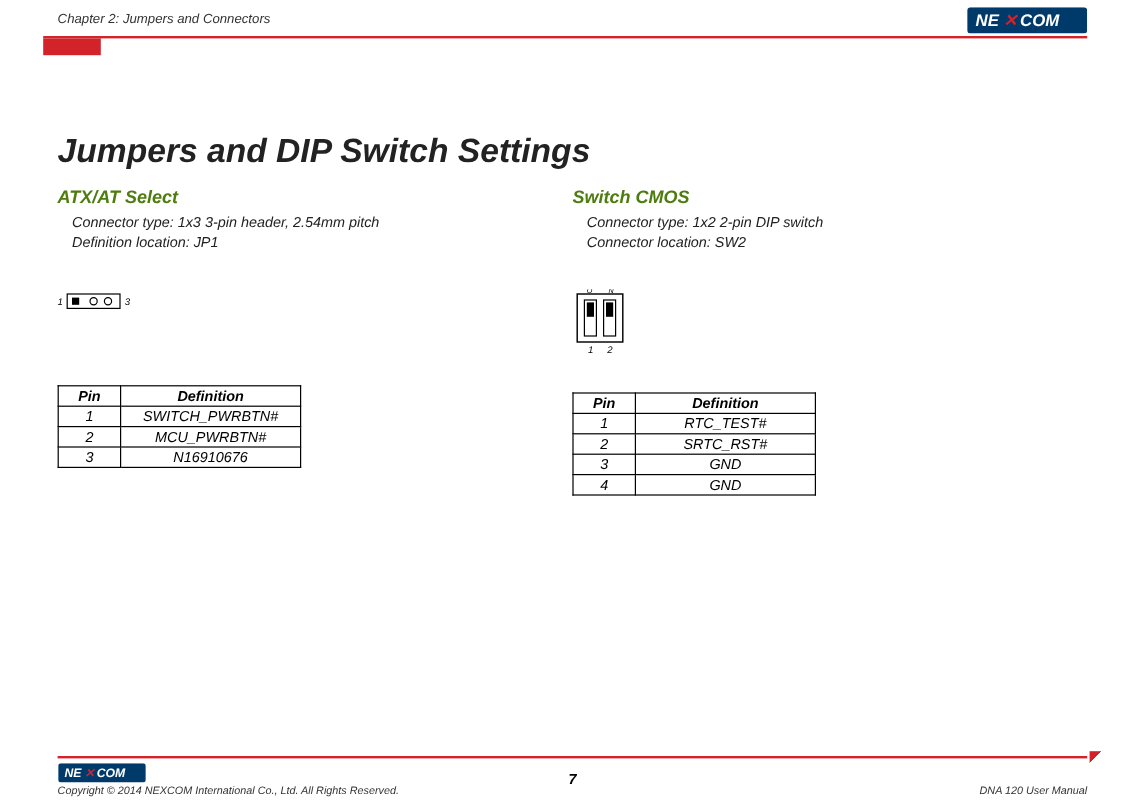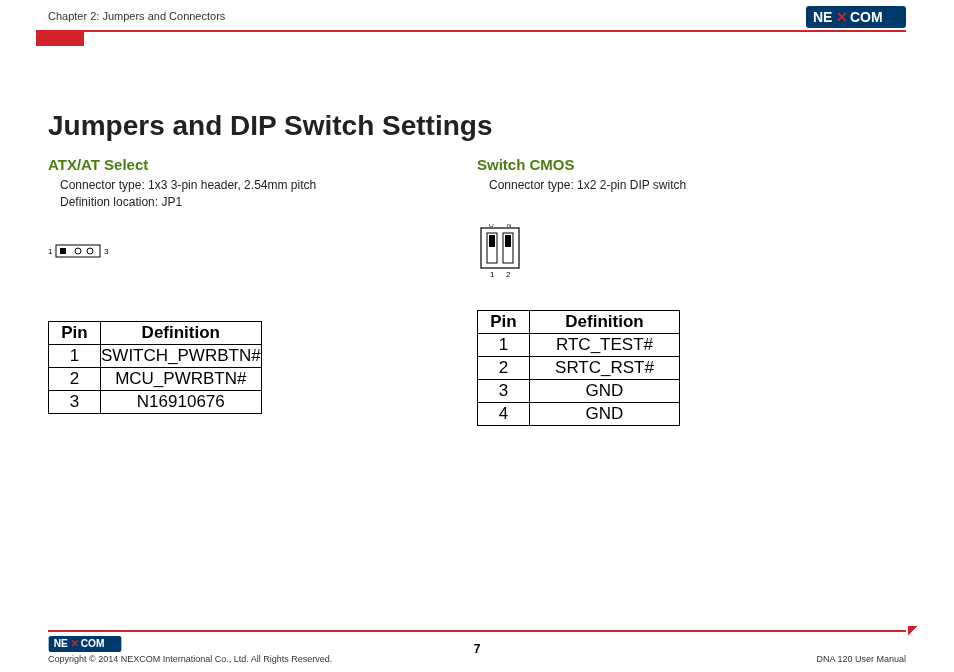--- a/index.html
+++ b/index.html
@@ -1,34 +1,34 @@
 <!DOCTYPE html>
 <html><head>
 <meta charset="utf-8">
 <style>
   * { box-sizing: border-box; margin: 0; padding: 0; }
   html, body { width: 954px; height: 672px; font-family: Arial, Helvetica, sans-serif; background: #fff; color: #000; }
-  .page { position: relative; width: 954px; height: 672px; padding: 0; }
+  .page { position: relative; width: 954px; height: 672px; padding: 0; font-style: italic; }
   .top-header { position: relative; height: 46px; padding: 10px 48px 0 48px; }
   .chapter-label { font-size: 11px; color: #333; }
   .red-rule { position: absolute; left: 36px; right: 48px; top: 30px; height: 2px; background: #d2232a; }
   .red-block { position: absolute; left: 36px; top: 32px; width: 48px; height: 14px; background: #d2232a; }
   .logo { position: absolute; right: 48px; top: 6px; width: 100px; height: 22px; }
   .logo-svg { width: 100px; height: 22px; }
   .content { position: absolute; left: 48px; top: 110px; width: 858px; }
   .main-title { font-size: 28px; font-weight: 700; color: #222; margin-bottom: 14px; }
   .cols { display: flex; }
   .col { width: 50%; }
   .sub-title { font-size: 15px; font-weight: 700; color: #4d7c0f; margin-bottom: 4px; }
   .desc-line { font-size: 12px; color: #222; line-height: 1.4; margin-left: 12px; }
   .connector-img { margin-top: 30px; margin-bottom: 30px; }
   .header-area { margin-top: 30px; margin-bottom: 40px; height: 40px; }
   .header-svg { display:block; }
   .dip-svg { display:block; }
-  .pin-table { border-collapse: collapse; font-size: 17px; margin-top: 20px; border-radius: 10px; }
+  .pin-table { border-collapse: collapse; font-size: 12px; margin-top: 20px; border-radius: 10px; }
   .pin-table th, .pin-table td { border: 1px solid #000; padding: 1px 0; }
   .pin-table th.pin-col { width: 52px; }
   .pin-table th.def-col { width: 150px; }
   .pin-table th { font-weight: 700; background: #fff; }
   .pin-table td { text-align: center; }
   .footer { position: absolute; left: 0; right: 0; bottom: 8px; padding: 0 48px; }
   .footer-rule { height: 2px; background: #d2232a; margin-bottom: 4px; position: relative; }
   .footer-rule::after { content:""; position:absolute; right:-12px; top:-4px; width:10px; height:10px; background:linear-gradient(135deg,#d2232a 50%, transparent 50%); }
   .footer-row { display: flex; justify-content: space-between; align-items: flex-end; font-size: 9px; color: #333; }
   .footer-left { display:flex; flex-direction:column; gap:2px;}
@@ -94,20 +94,21 @@
                 <td>3</td>
                 <td>N16910676</td>
               </tr>
           </tbody>
         </table>
       </div>
 
       <div class="col">
         <div class="sub-title">Switch CMOS</div>
         <div class="desc-line">Connector type: 1x2 2-pin DIP switch</div>
+        <div class="desc-line">Connector location: SW2</div>
 
         <div class="connector-img">
           <svg class="dip-svg" width="50" height="56" viewBox="0 0 50 56">
             <rect x="4" y="4" width="38" height="40" fill="#fff" stroke="#000" stroke-width="1.2"></rect>
 
             <text x="12" y="3" font-size="6" fill="#000" transform="rotate(0)">O</text>
             <text x="30" y="3" font-size="6" fill="#000">N</text>
 
             <rect x="10" y="9" width="10" height="30" fill="#fff" stroke="#000" stroke-width="1"></rect>
             <rect x="12" y="11" width="6" height="12" fill="#000"></rect>

